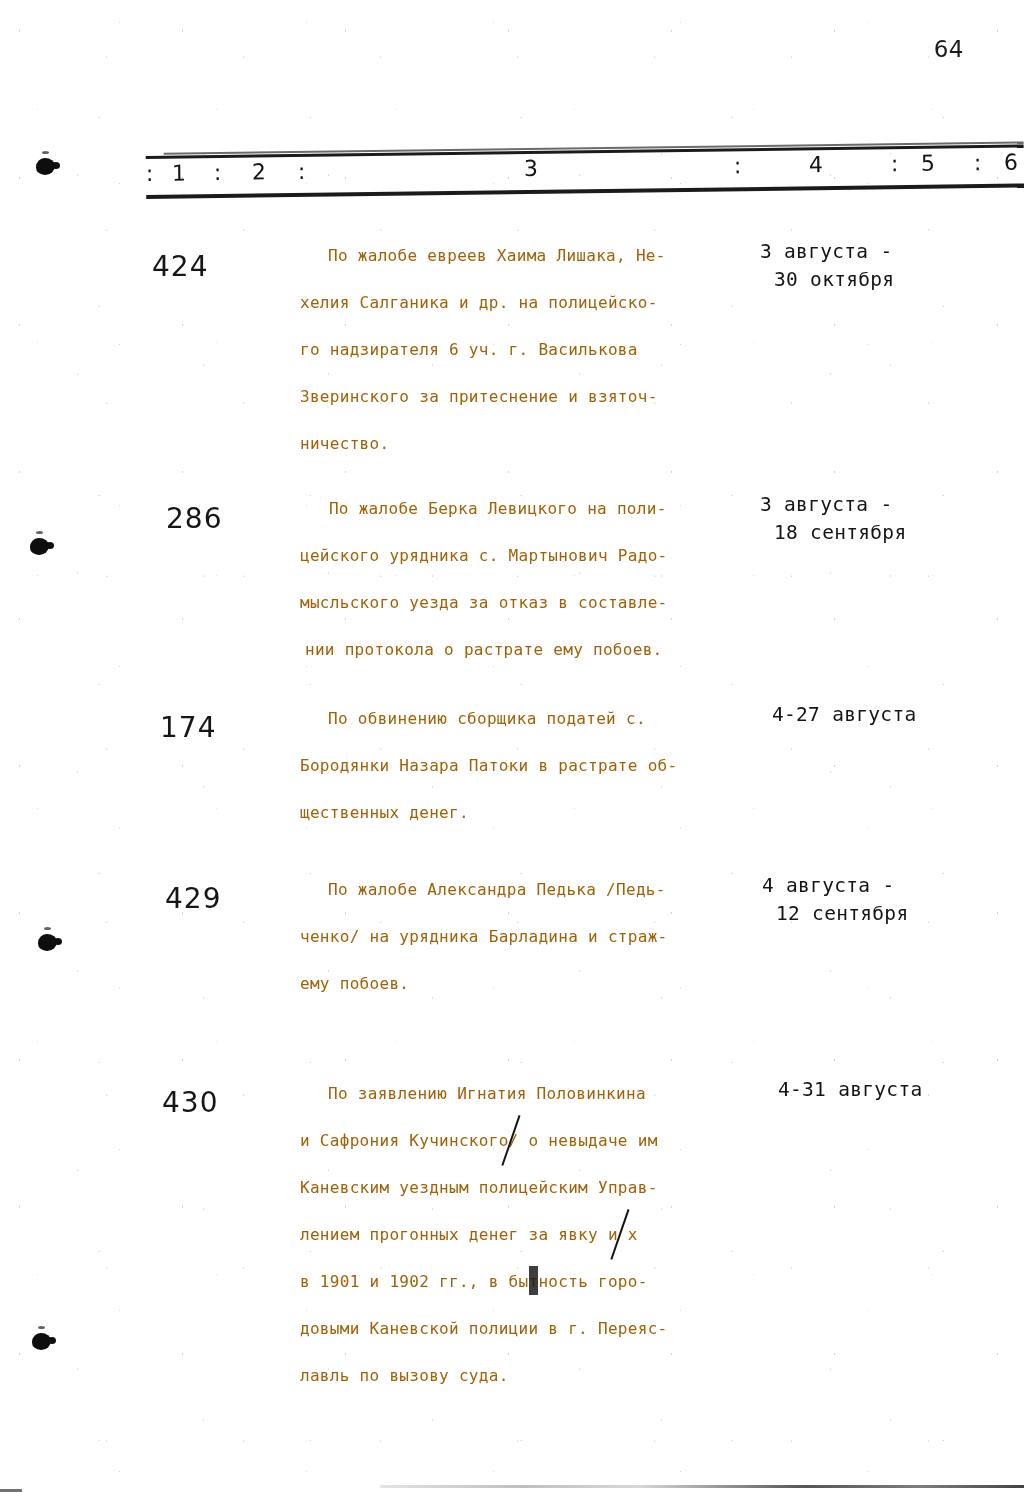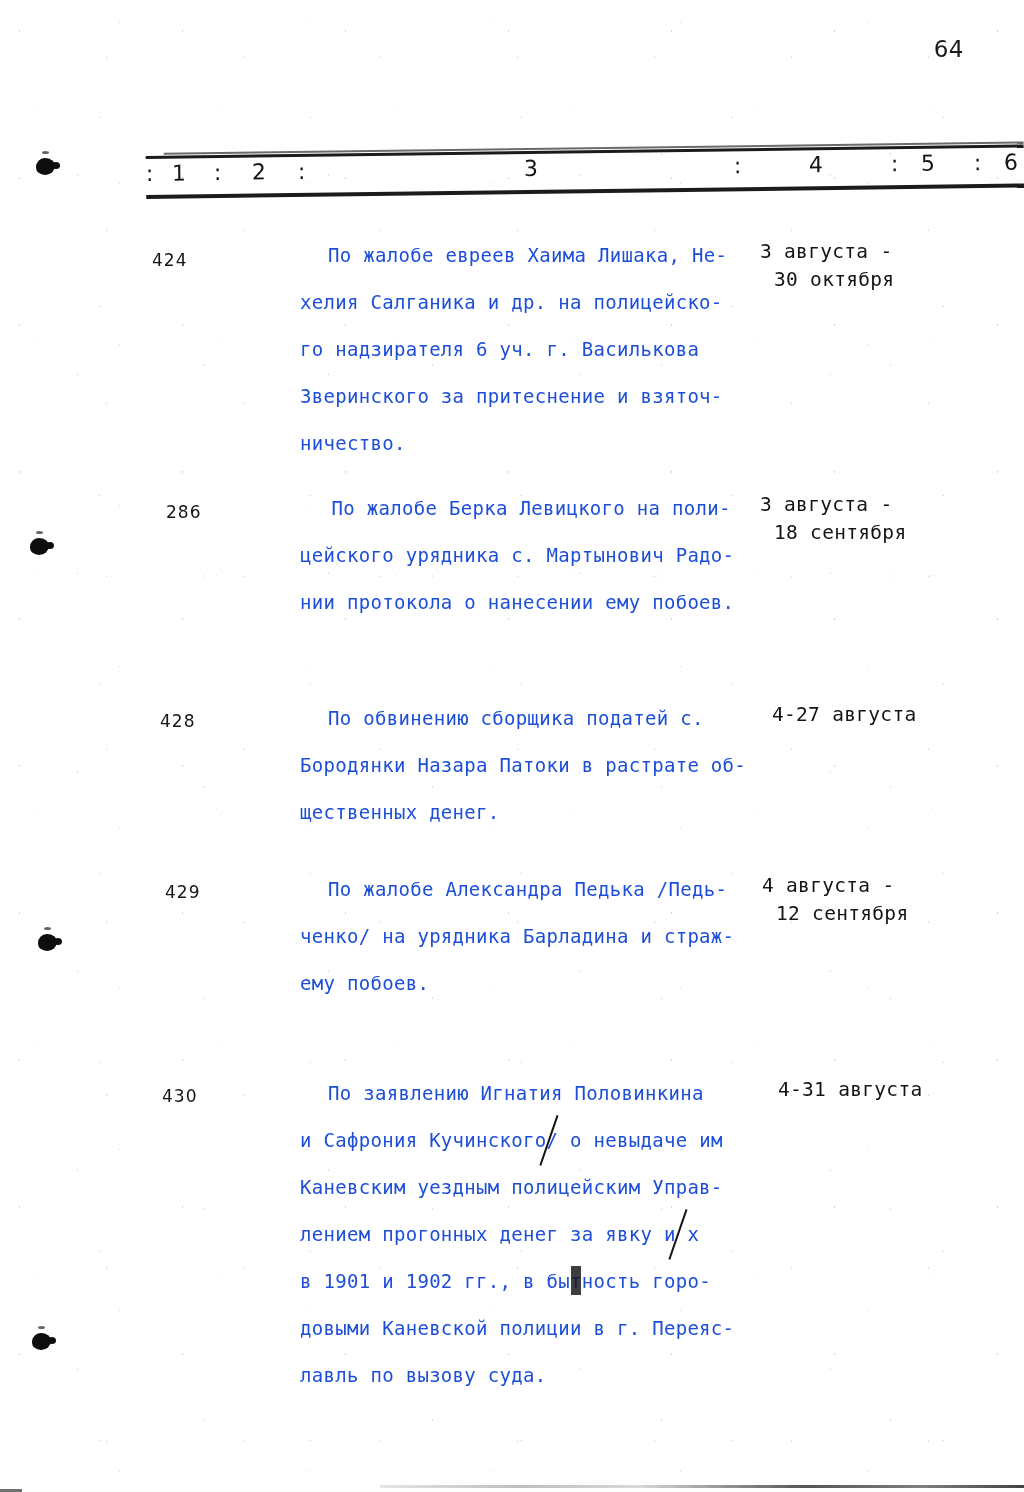--- a/index.html
+++ b/index.html
@@ -90,31 +90,31 @@
     position: absolute;
     top: 0;
     white-space: pre;
   }
 
   
   .record { position: absolute; left: 0; width: 1024px; }
   .recno {
     position: absolute;
     font-family: "DejaVu Sans", "Liberation Sans", sans-serif;
-    font-size: 17px;
+    font-size: 28px;
     letter-spacing: 1px;
     color: #161616;
   }
   .desc {
     position: absolute;
-    font-size: 19px;
+    font-size: 16px;
     line-height: 47px;
     letter-spacing: .3px;
     white-space: pre;
-    color: #1d4ed8;
+    color: #a16207;
   }
   .desc .ln { display: block; }
   .desc .ln.i { padding-left: 28px; }
   .dates {
     position: absolute;
     font-size: 19.5px;
     line-height: 28px;
     letter-spacing: .3px;
     white-space: pre;
     color: #141414;
@@ -225,25 +225,25 @@
   </div>
 
   <div id="records-host">
       <div class="record">
         <div class="recno" style="top: 250px; left: 152px;">424</div>
         <div class="desc" style="top: 232px; left: 300px;"><span class="ln i">По жалобе евреев Хаима Лишака, Не-</span><span class="ln">хелия Салганика и др. на полицейско-</span><span class="ln">го надзирателя 6 уч. г. Василькова</span><span class="ln">Зверинского за притеснение и взяточ-</span><span class="ln">ничество.</span></div>
         <div class="dates" style="top: 238px; left: 760px;"><span>3 августа -</span><span class="d2">30 октября</span></div>
       </div>
       <div class="record">
         <div class="recno" style="top: 502px; left: 166px;">286</div>
-        <div class="desc" style="top: 485px; left: 300px; text-align: center;"><span class="ln i">По жалобе Берка Левицкого на поли-</span><span class="ln">цейского урядника с. Мартынович Радо-</span><span class="ln">нии протокола о нанесении ему побоев.</span></div>
+        <div class="desc" style="top: 485px; left: 300px; text-align: center;"><span class="ln i">По жалобе Берка Левицкого на поли-</span><span class="ln">цейского урядника с. Мартынович Радо-</span><span class="ln">мысльского уезда за отказ в составле-</span><span class="ln">нии протокола о растрате ему побоев.</span></div>
         <div class="dates" style="top: 491px; left: 760px;"><span>3 августа -</span><span class="d2">18 сентября</span></div>
       </div>
       <div class="record">
-        <div class="recno" style="top: 711px; left: 160px;">428</div>
+        <div class="recno" style="top: 711px; left: 160px;">174</div>
         <div class="desc" style="top: 695px; left: 300px;"><span class="ln i">По обвинению сборщика податей с.</span><span class="ln">Бородянки Назара Патоки в растрате об-</span><span class="ln">щественных денег.</span></div>
         <div class="dates single" style="top: 701px; left: 772px;"><span>4-27 августа</span></div>
       </div>
       <div class="record">
         <div class="recno" style="top: 882px; left: 165px;">429</div>
         <div class="desc" style="top: 866px; left: 300px;"><span class="ln i">По жалобе Александра Педька /Педь-</span><span class="ln">ченко/ на урядника Барладина и страж-</span><span class="ln">ему побоев.</span></div>
         <div class="dates" style="top: 872px; left: 762px;"><span>4 августа -</span><span class="d2">12 сентября</span></div>
       </div>
       <div class="record">
         <div class="recno" style="top: 1086px; left: 162px;">430</div>

